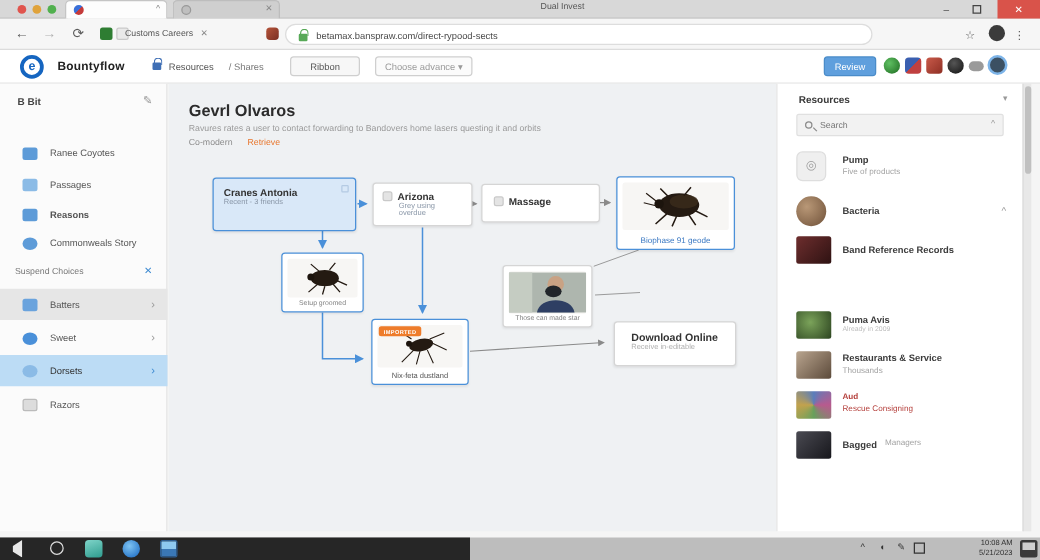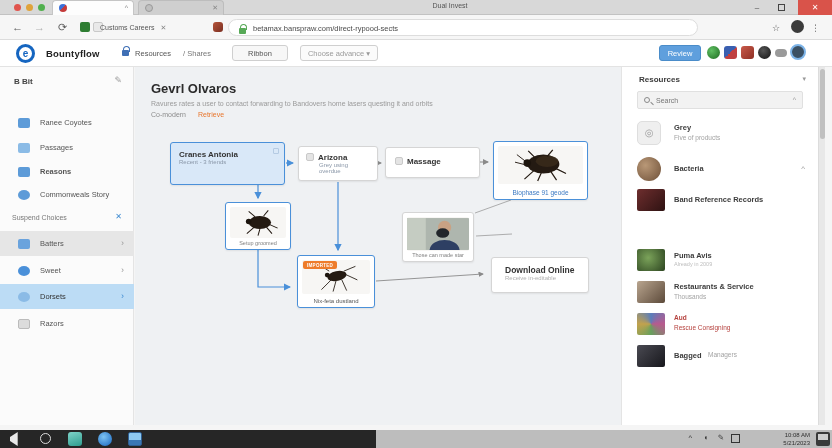--- a/index.html
+++ b/index.html
@@ -343,21 +343,21 @@
     <div class="rp-title">Resources</div>
     <span class="rp-sort">▾</span>
     <div class="rp-search">
       <span class="mag"></span>
       <input placeholder="Search" style="">
       <span class="tail">^</span>
     </div>
 
     <div class="rp-row" style="top:52px; height:34px;">
       <span class="tile" style="top:2px;">◎</span>
-      <span class="rp-t" style="top:4px;">Grey</span>
+      <span class="rp-t" style="top:4px;">Pump</span>
       <span class="rp-s" style="top:15px;">Five of products</span>
     </div>
 
     <div class="rp-row" style="top:88px; height:30px;">
       <span class="rav" style="top:2px;"></span>
       <span class="rp-t" style="top:9px;">Bacteria</span>
       <span class="rp-chev" style="top:9px;">^</span>
     </div>
 
     <div class="rp-row" style="top:120px; height:28px;">

